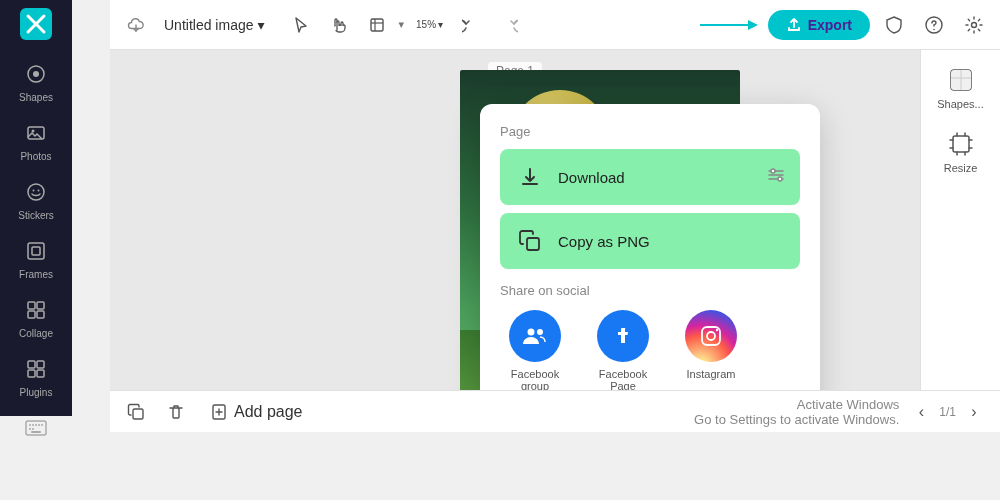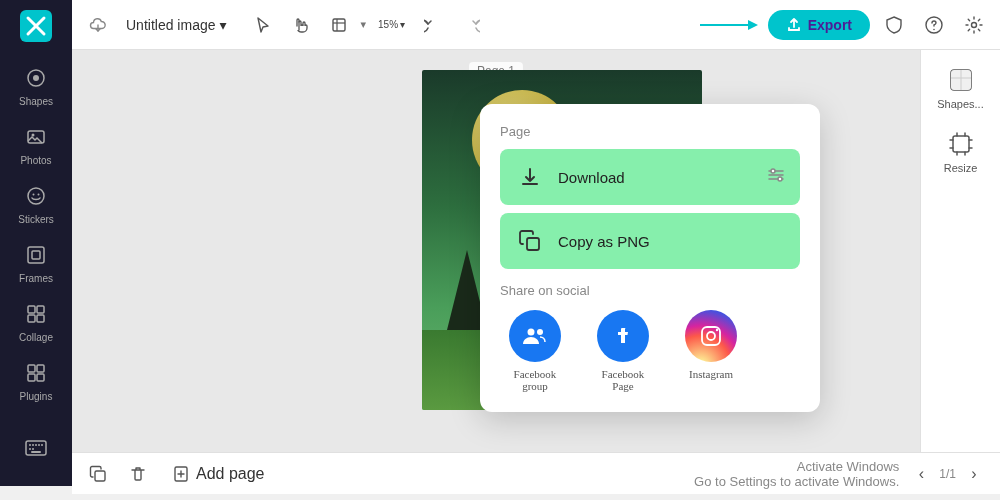--- a/index.html
+++ b/index.html
@@ -7,21 +7,21 @@
 
     
     .sidebar {
       width: 72px;
       background: #1a1a2e;
       display: flex;
       flex-direction: column;
       align-items: center;
       padding: 8px 0;
       flex-shrink: 0;
-      height: 486px;
+      height: 416px;
     }
     .sidebar-logo {
       width: 36px;
       height: 36px;
       margin-bottom: 12px;
       display: flex; align-items: center; justify-content: center;
     }
     .sidebar-item {
       width: 100%;
       display: flex;
@@ -45,22 +45,23 @@
       flex-direction: column;
       align-items: center;
       padding-bottom: 8px;
     }
 
     
     .main-area {
       flex: 1;
       display: flex;
       flex-direction: column;
-      height: 494px;
+      height: 432px;
       overflow: hidden;
+      margin-left: 38px;
     }
 
     
     .topbar {
       height: 50px;
       background: #fff;
       display: flex;
       align-items: center;
       padding: 0 10px;
       gap: 8px;
@@ -316,21 +317,20 @@
     .share-item {
       display: flex;
       flex-direction: column;
       align-items: center;
       gap: 6px;
       cursor: pointer;
       font-size: 11px;
       color: #555;
       width: 70px;
       text-align: center;
-      font-family: Liberation Serif, serif;
     }
     .share-icon-circle {
       width: 52px; height: 52px;
       border-radius: 50%;
       display: flex; align-items: center; justify-content: center;
       font-size: 22px;
       color: #fff;
     }
     .fb-group-color { background: #1877f2; }
     .fb-page-color { background: #1877f2; }

